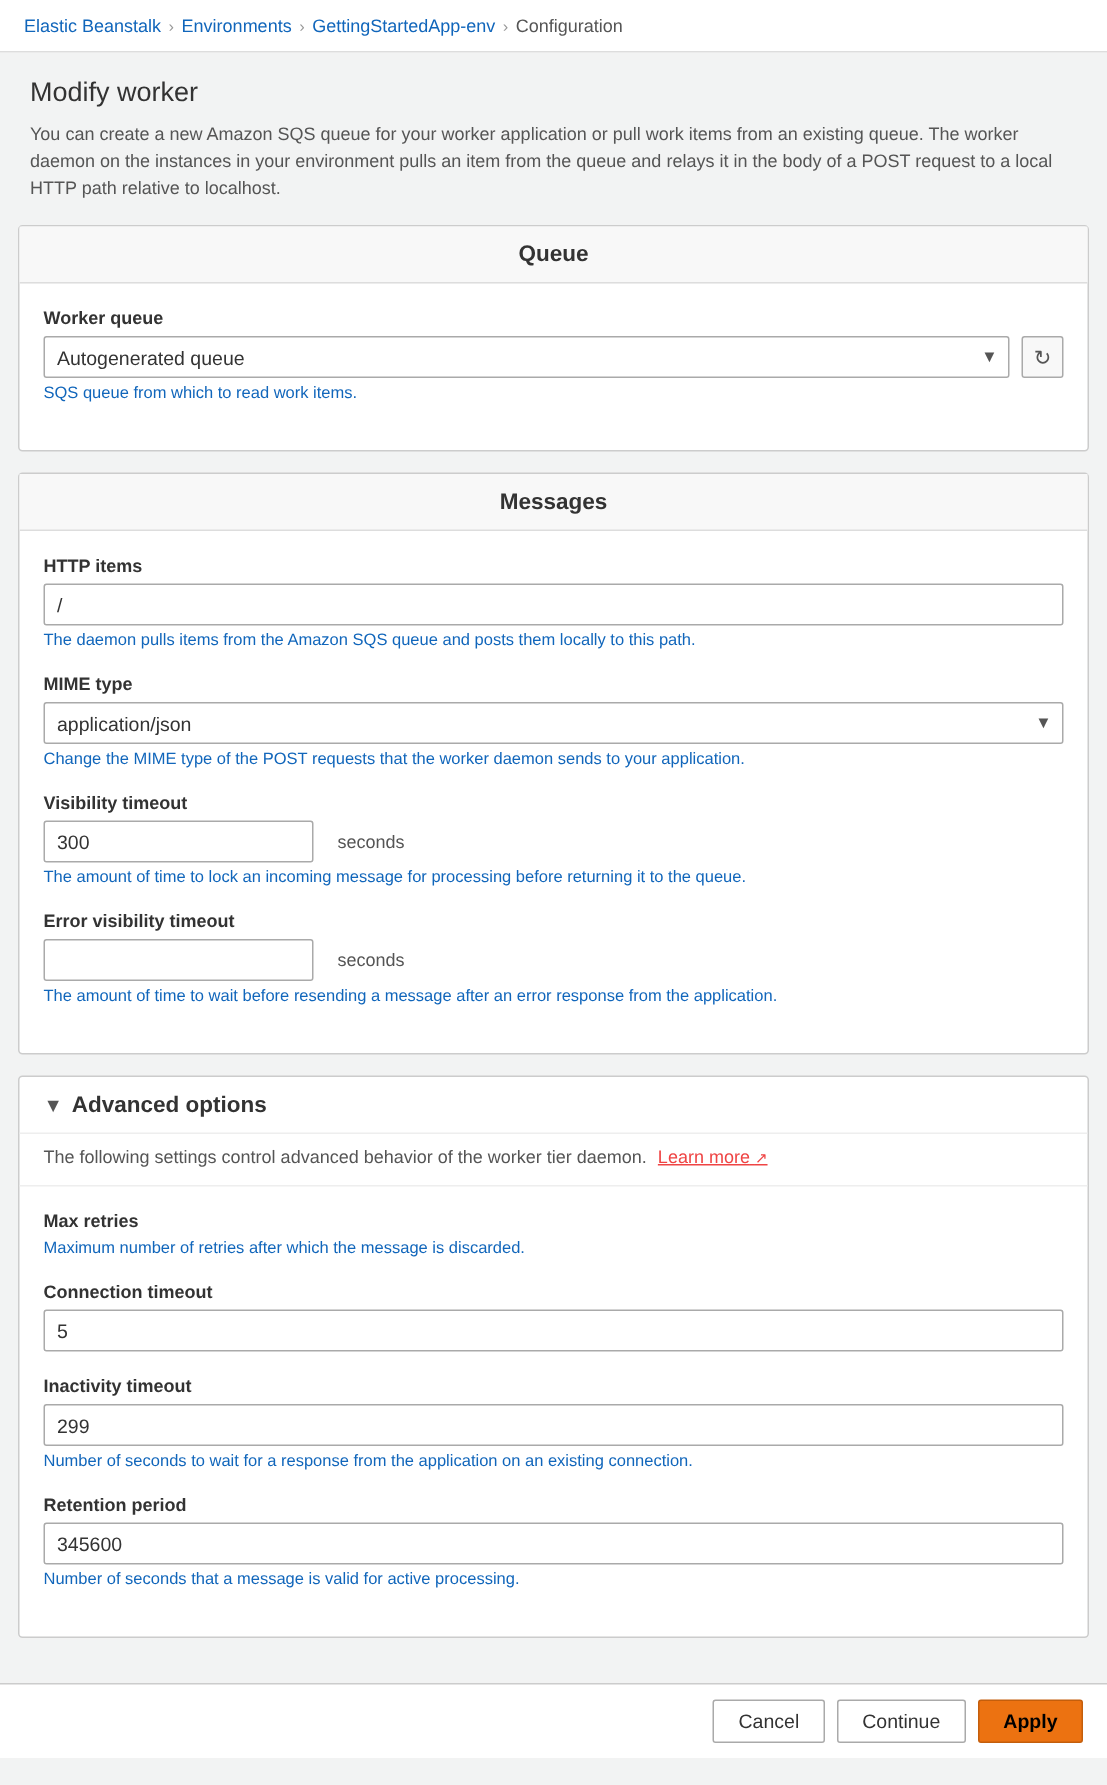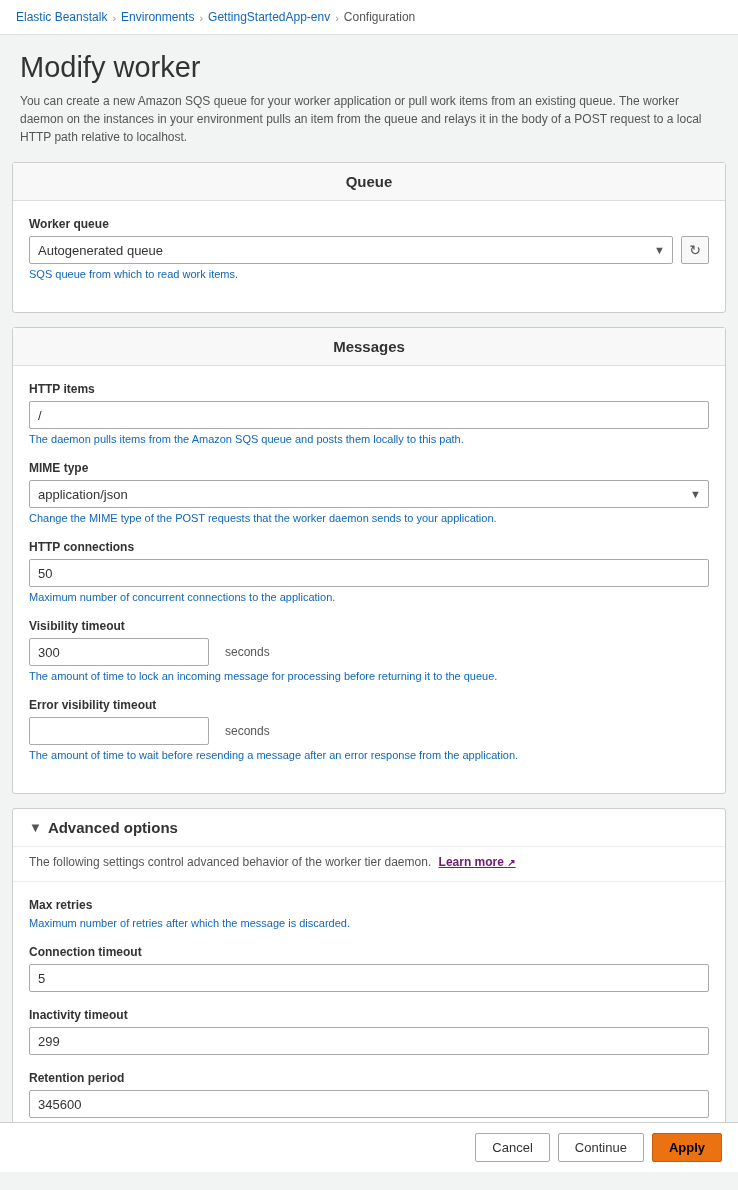--- a/index.html
+++ b/index.html
@@ -24,21 +24,21 @@
       color: #1166bb;
       text-decoration: none;
     }
     .breadcrumb .sep {
       margin: 0 5px;
       color: #999;
       font-size: 11px;
     }
     .page-title {
       padding: 16px 20px 8px;
-      font-size: 29px;
+      font-size: 18px;
       font-weight: 400;
       color: #333;
     }
     .page-description {
       padding: 0 20px 16px;
       font-size: 12px;
       color: #555;
       line-height: 1.5;
     }
     .section-card {
@@ -238,25 +238,20 @@
         <div class="select-wrapper" style="width:100%;">
           <select style="width:100%;">
             <option>application/json</option>
             <option>application/x-www-form-urlencoded</option>
           </select>
           <span class="chevron">▼</span>
         </div>
         <div class="field-hint">Change the MIME type of the POST requests that the worker daemon sends to your application.</div>
       </div>
 
-      <div class="field-group">
-        <label class="field-label">HTTP connections</label>
-        <input type="text" class="field-input" value="50" style="">
-        <div class="field-hint">Maximum number of concurrent connections to the application.</div>
-      </div>
 
       <div class="field-group">
         <label class="field-label">Visibility timeout</label>
         <div class="inline-seconds">
           <input type="text" class="field-input" style="width: 180px;" value="300">
           <span class="seconds-label">seconds</span>
         </div>
         <div class="field-hint">The amount of time to lock an incoming message for processing before returning it to the queue.</div>
       </div>
 
@@ -272,41 +267,42 @@
     </div>
   </div>
 
   <div class="advanced-combined">
     <div style="padding: 10px 16px; border-bottom: 1px solid #eee; display:flex; align-items:center; gap:6px;">
       <span class="triangle" style="font-size:13px; color:#555;">▼</span>
       <span style="font-size:15px; font-weight:600;">Advanced options</span>
     </div>
     <div style="padding: 8px 16px 12px; border-bottom: 1px solid #eee; font-size:12px; color:#555;">
       <span>The following settings control advanced behavior of the worker tier daemon.</span>
-      <a href="#" style="color:#701a75; margin-left:4px;font-weight:bold;">
+      <a href="#" style="color:#ef4444; margin-left:4px;">
         <span>Learn more</span>
         <span style="font-size:10px;">↗</span>
       </a>
     </div>
 
     <div style="padding: 16px;">
 
       <div class="field-group">
         <label class="field-label">Max retries</label>
         <div class="field-hint">Maximum number of retries after which the message is discarded.</div>
       </div>
 
       <div class="field-group">
         <label class="field-label">Connection timeout</label>
         <input type="text" class="field-input" value="5" style="">
       </div>
 
       <div class="field-group">
         <label class="field-label">Inactivity timeout</label>
         <input type="text" class="field-input" value="299" style="">
+        <div class="field-hint">Number of seconds to wait for a response from the application on an existing connection.</div>
       </div>
 
       <div class="field-group">
         <label class="field-label">Retention period</label>
         <input type="text" class="field-input" value="345600" style="">
         <div class="field-hint">Number of seconds that a message is valid for active processing.</div>
       </div>
 
     </div>
   </div>

